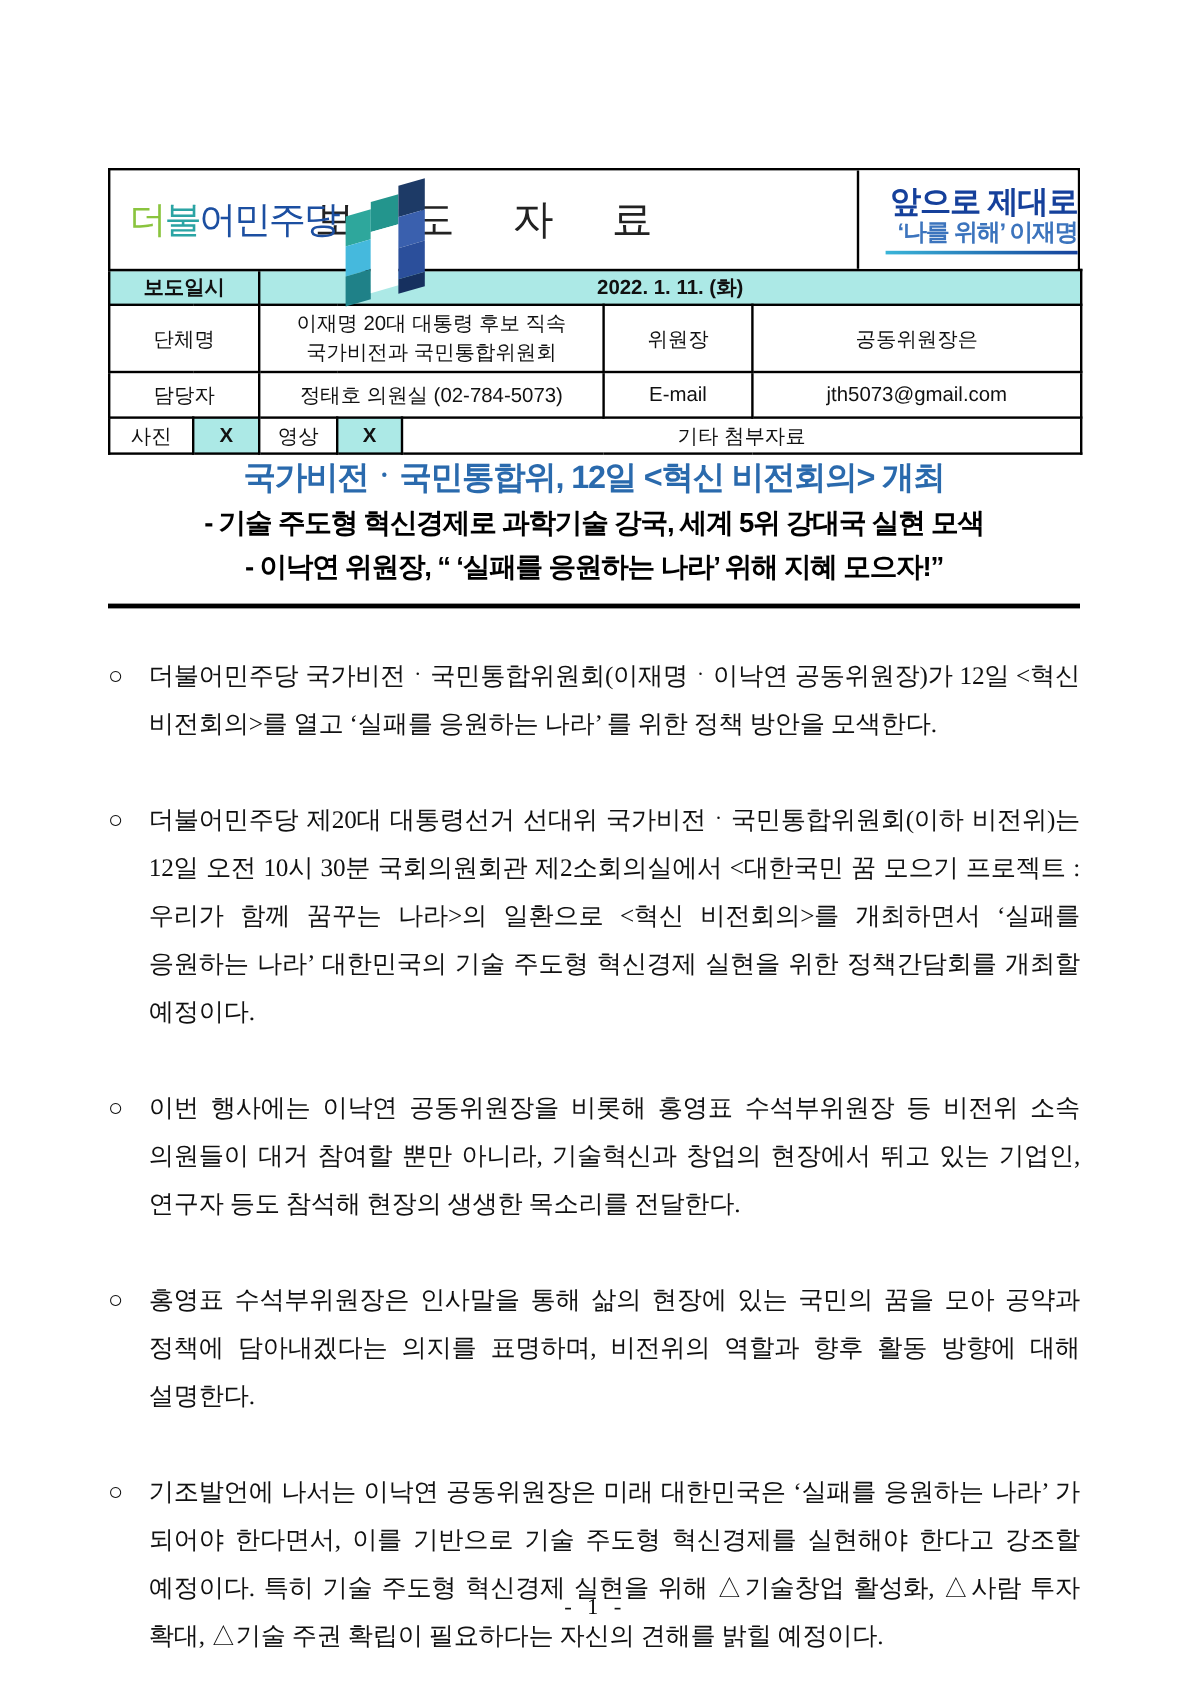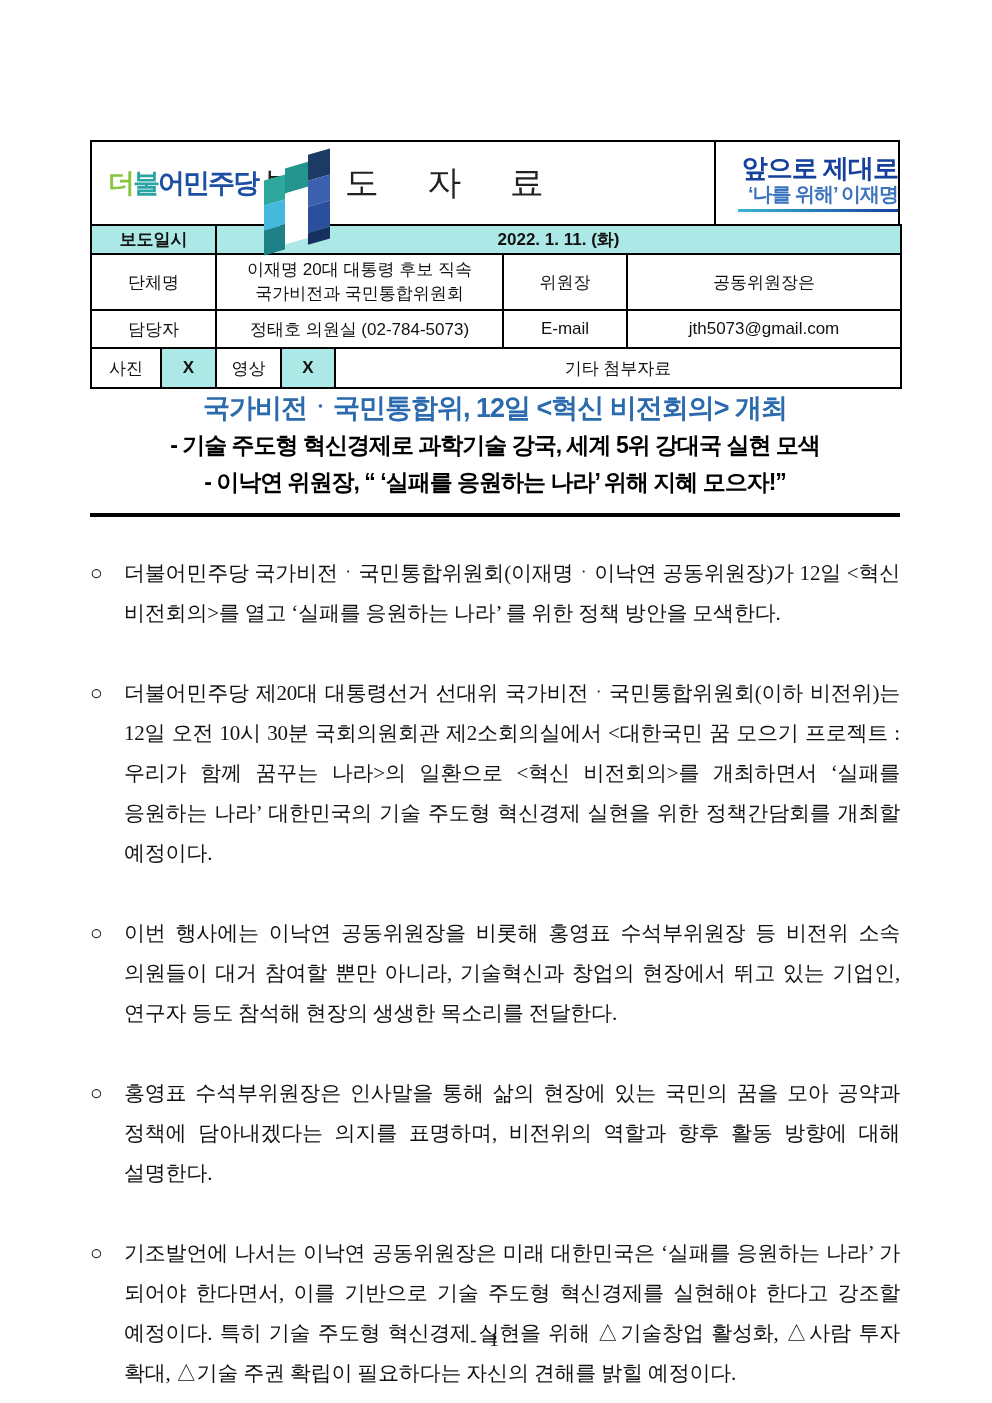--- a/index.html
+++ b/index.html
@@ -10,22 +10,22 @@
   }
   .content { position: absolute; left: 90px; top: 140px; width: 810px; }
 
   
   .header-row {
     border: 2px solid #000; height: 86px; display: flex; align-items: center;
     position: relative; overflow: visible; background: #fff;
   }
   .logo { display: flex; align-items: center; padding-left: 16px; position: relative; z-index: 3; }
   .logo-word {
-    font-family: "Liberation Sans", sans-serif; font-weight: 700;
-    font-size: 27px; letter-spacing: -2px; white-space: nowrap;
+    font-family: "Liberation Sans", sans-serif; font-weight: 400;
+    font-size: 31px; letter-spacing: -2px; white-space: nowrap;
   }
   .lg-green { color: #8ac43e; }
   .lg-teal  { color: #2ba4a4; }
   .lg-blue  { color: #1c4fa1; }
   .flag { position: relative; top: 10px; margin-left: 4px; }
   .doc-type {
     position: absolute; left: 0; right: 184px; text-align: center;
     font-family: "Liberation Serif", serif; font-size: 34px; color: #222;
     letter-spacing: 20px; text-indent: 20px; font-weight: 500; z-index: 1;
   }
@@ -41,21 +41,21 @@
 
   
   table.info { border-collapse: collapse; width: 810px; table-layout: fixed; margin-top: -2px;
     font-family: "Liberation Sans", sans-serif; font-size: 17px; }
   table.info td { border: 2px solid #000; text-align: center; vertical-align: middle; padding: 2px; }
   .cyan { background: #ace9e6; }
   .bold { font-weight: 700; }
   tr.r-date td { height: 19px; }
   tr.r-org td { height: 56px; }
   tr.r-contact td { height: 38px; }
-  tr.r-attach td { height: 40px; }
+  tr.r-attach td { height: 30px; }
   td.dotted-left { border-left: 2px dotted #444; }
   td.left-align { text-align: left; padding-left: 12px; }
   .org-lines div { line-height: 24px; }
 
   
   .headline { font-family: "Liberation Sans", sans-serif; text-align: center; }
   .main-title { font-size: 27px; font-weight: 900; color: #2a6aad; letter-spacing: -1px; line-height: 38px; }
   .sub-title { font-size: 23px; font-weight: 900; color: #000; letter-spacing: -1px; line-height: 37px; }
   .divider { border-top: 4px solid #000; margin-top: 12px; }
 

